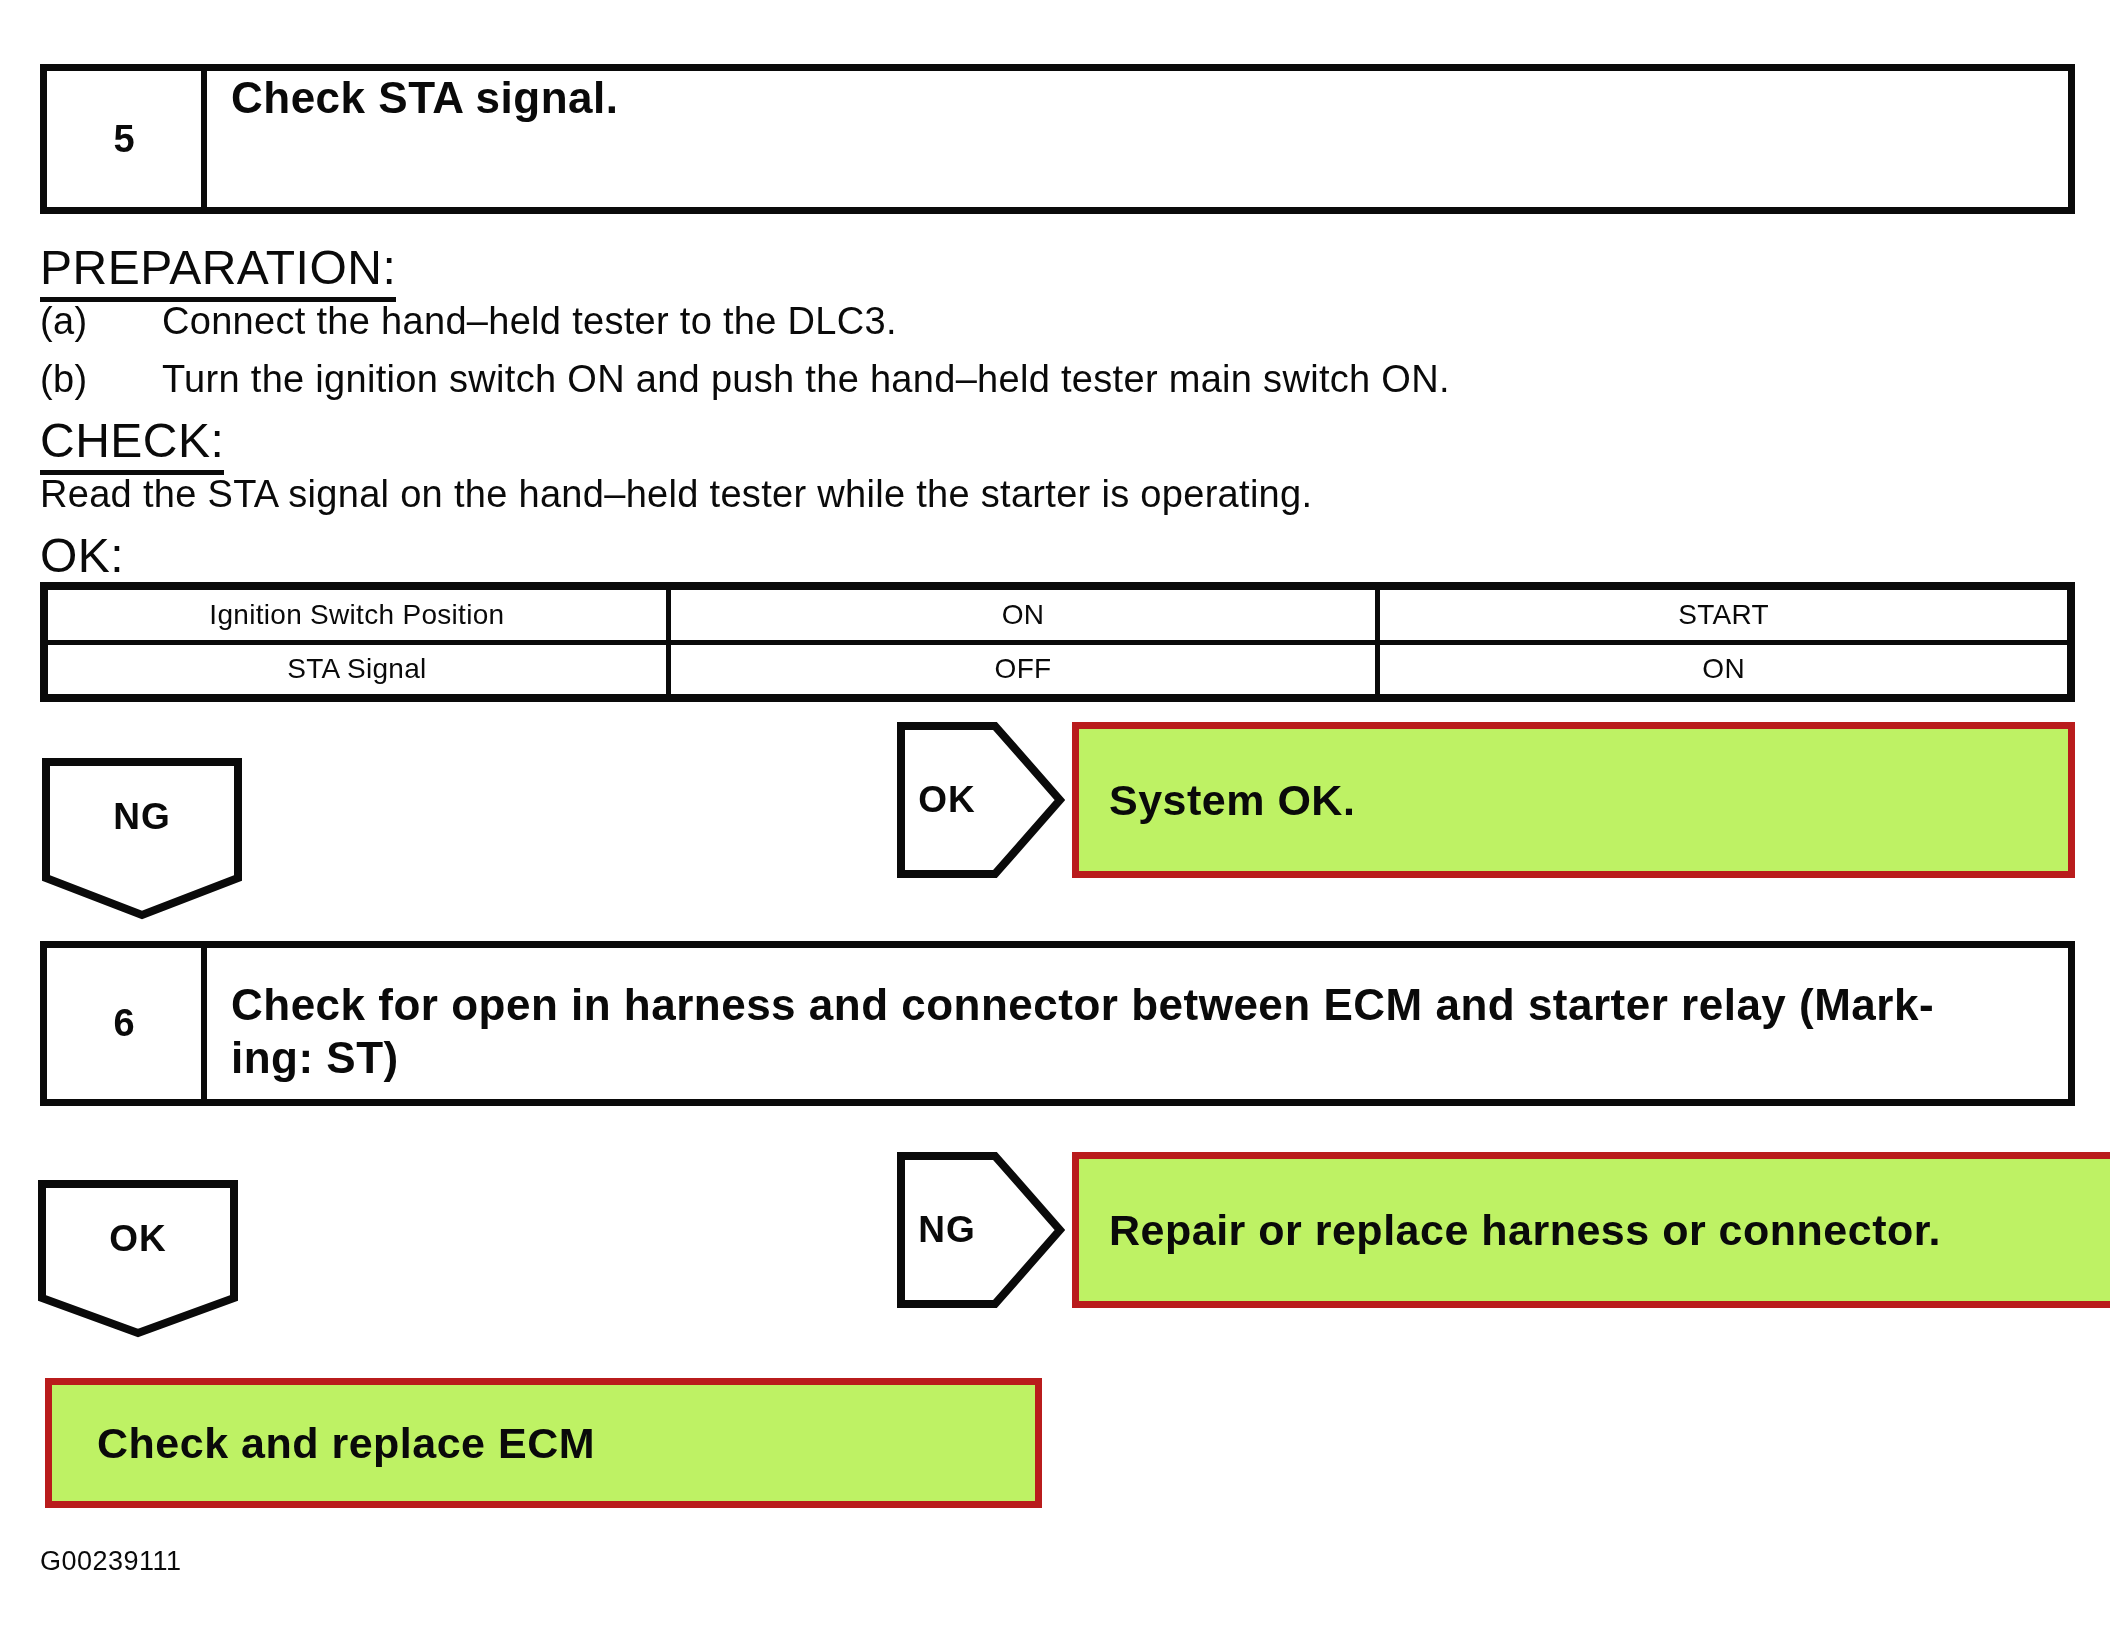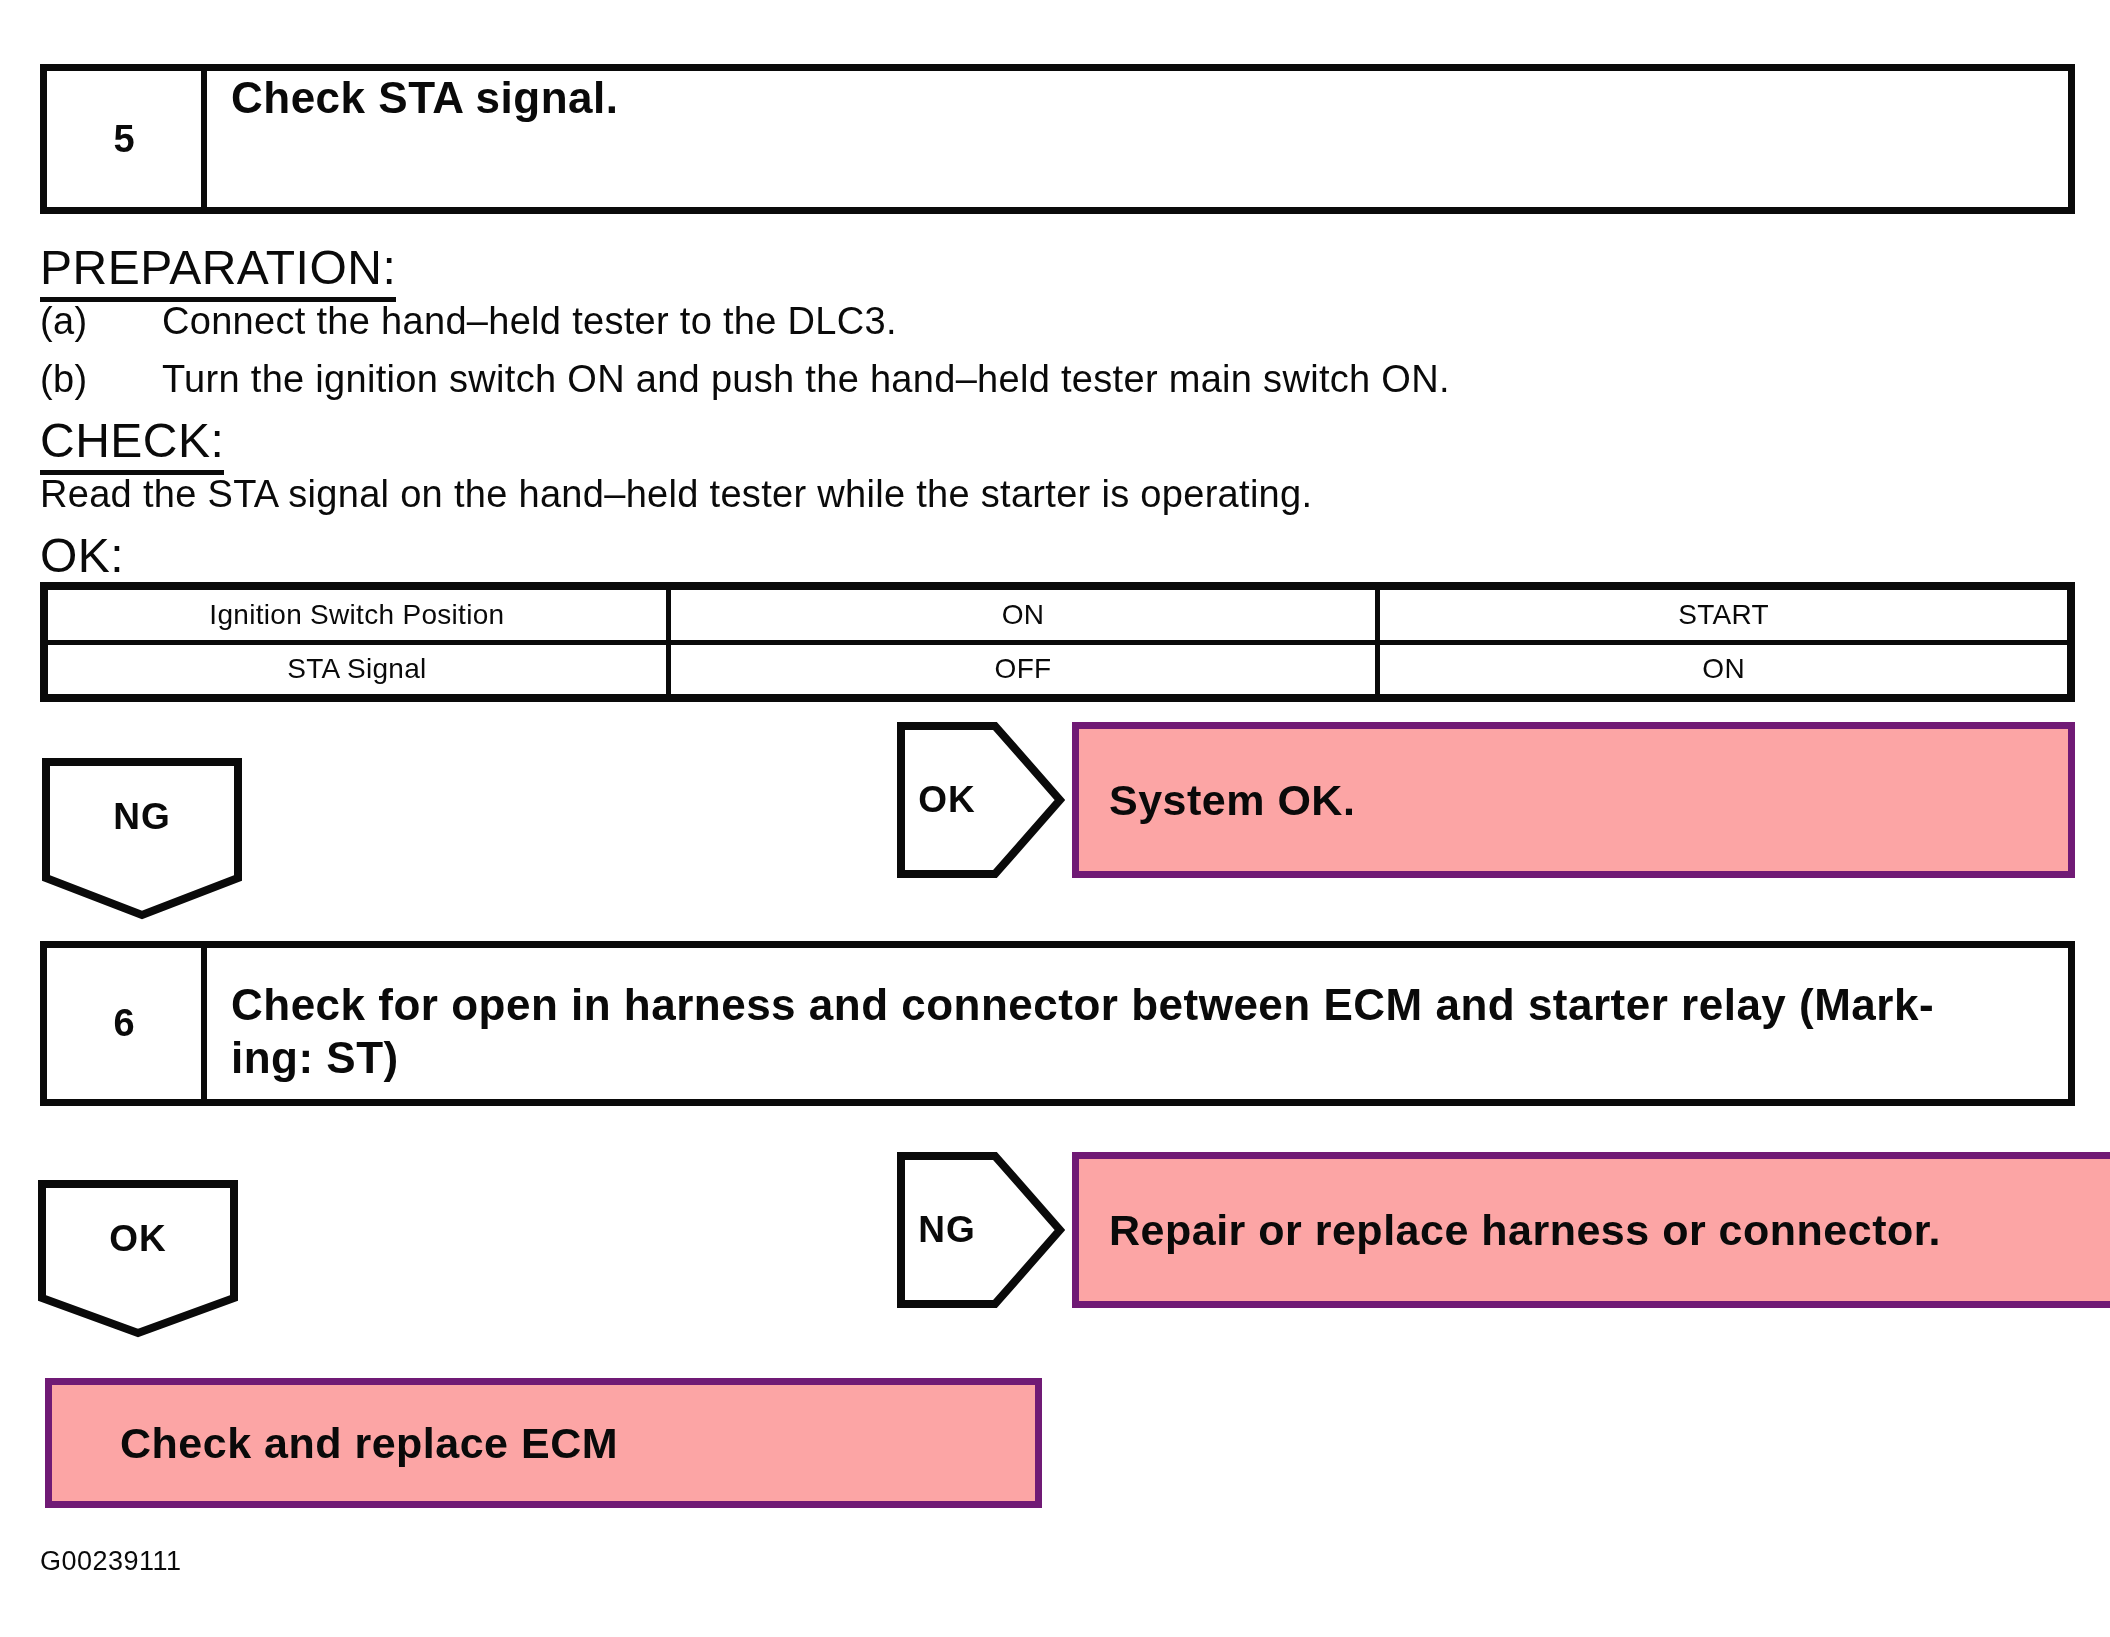--- a/index.html
+++ b/index.html
@@ -75,22 +75,22 @@
     text-align: center;
     vertical-align: middle;
     font-size: 28px;
     letter-spacing: 0.3px;
     padding: 0;
   }
   .sig-table { border: 8px solid #0a0a0a; padding-left: 40px; }
 
   
   .result-box {
-    border: 7px solid #701a75;
-    background: #fca5a5;
+    border: 7px solid #b91c1c;
+    background: #bef264;
     display: flex;
     align-items: center;
     padding-left: 30px;
     padding-right: 20px;
     font-weight: bold;
     font-size: 43px;
     letter-spacing: 0.5px;
   }
 
   
@@ -206,19 +206,19 @@
     <span>Repair or replace harness or connector.</span>
   </div>
 
   <div class="tag tag-down" style="left:38px; top:1180px; width:200px; height:158px;">
     <svg width="200" height="158" viewBox="0 0 200 158">
       <polygon points="4,4 196,4 196,118 100,153 4,118" fill="#ffffff" stroke="#0a0a0a" stroke-width="8"></polygon>
     </svg>
     <div class="tag-label">OK</div>
   </div>
 
-  <div class="result-box abs" style="left:45px; top:1378px; width:997px; height:130px; padding-left:68px;">
+  <div class="result-box abs" style="left:45px; top:1378px; width:997px; height:130px; padding-left:45px;">
     <span>Check and replace ECM</span>
   </div>
 
   <div class="caption abs" style="left:40px; top:1546px;">G00239111</div>
 
 </div>
 
 </body></html>

